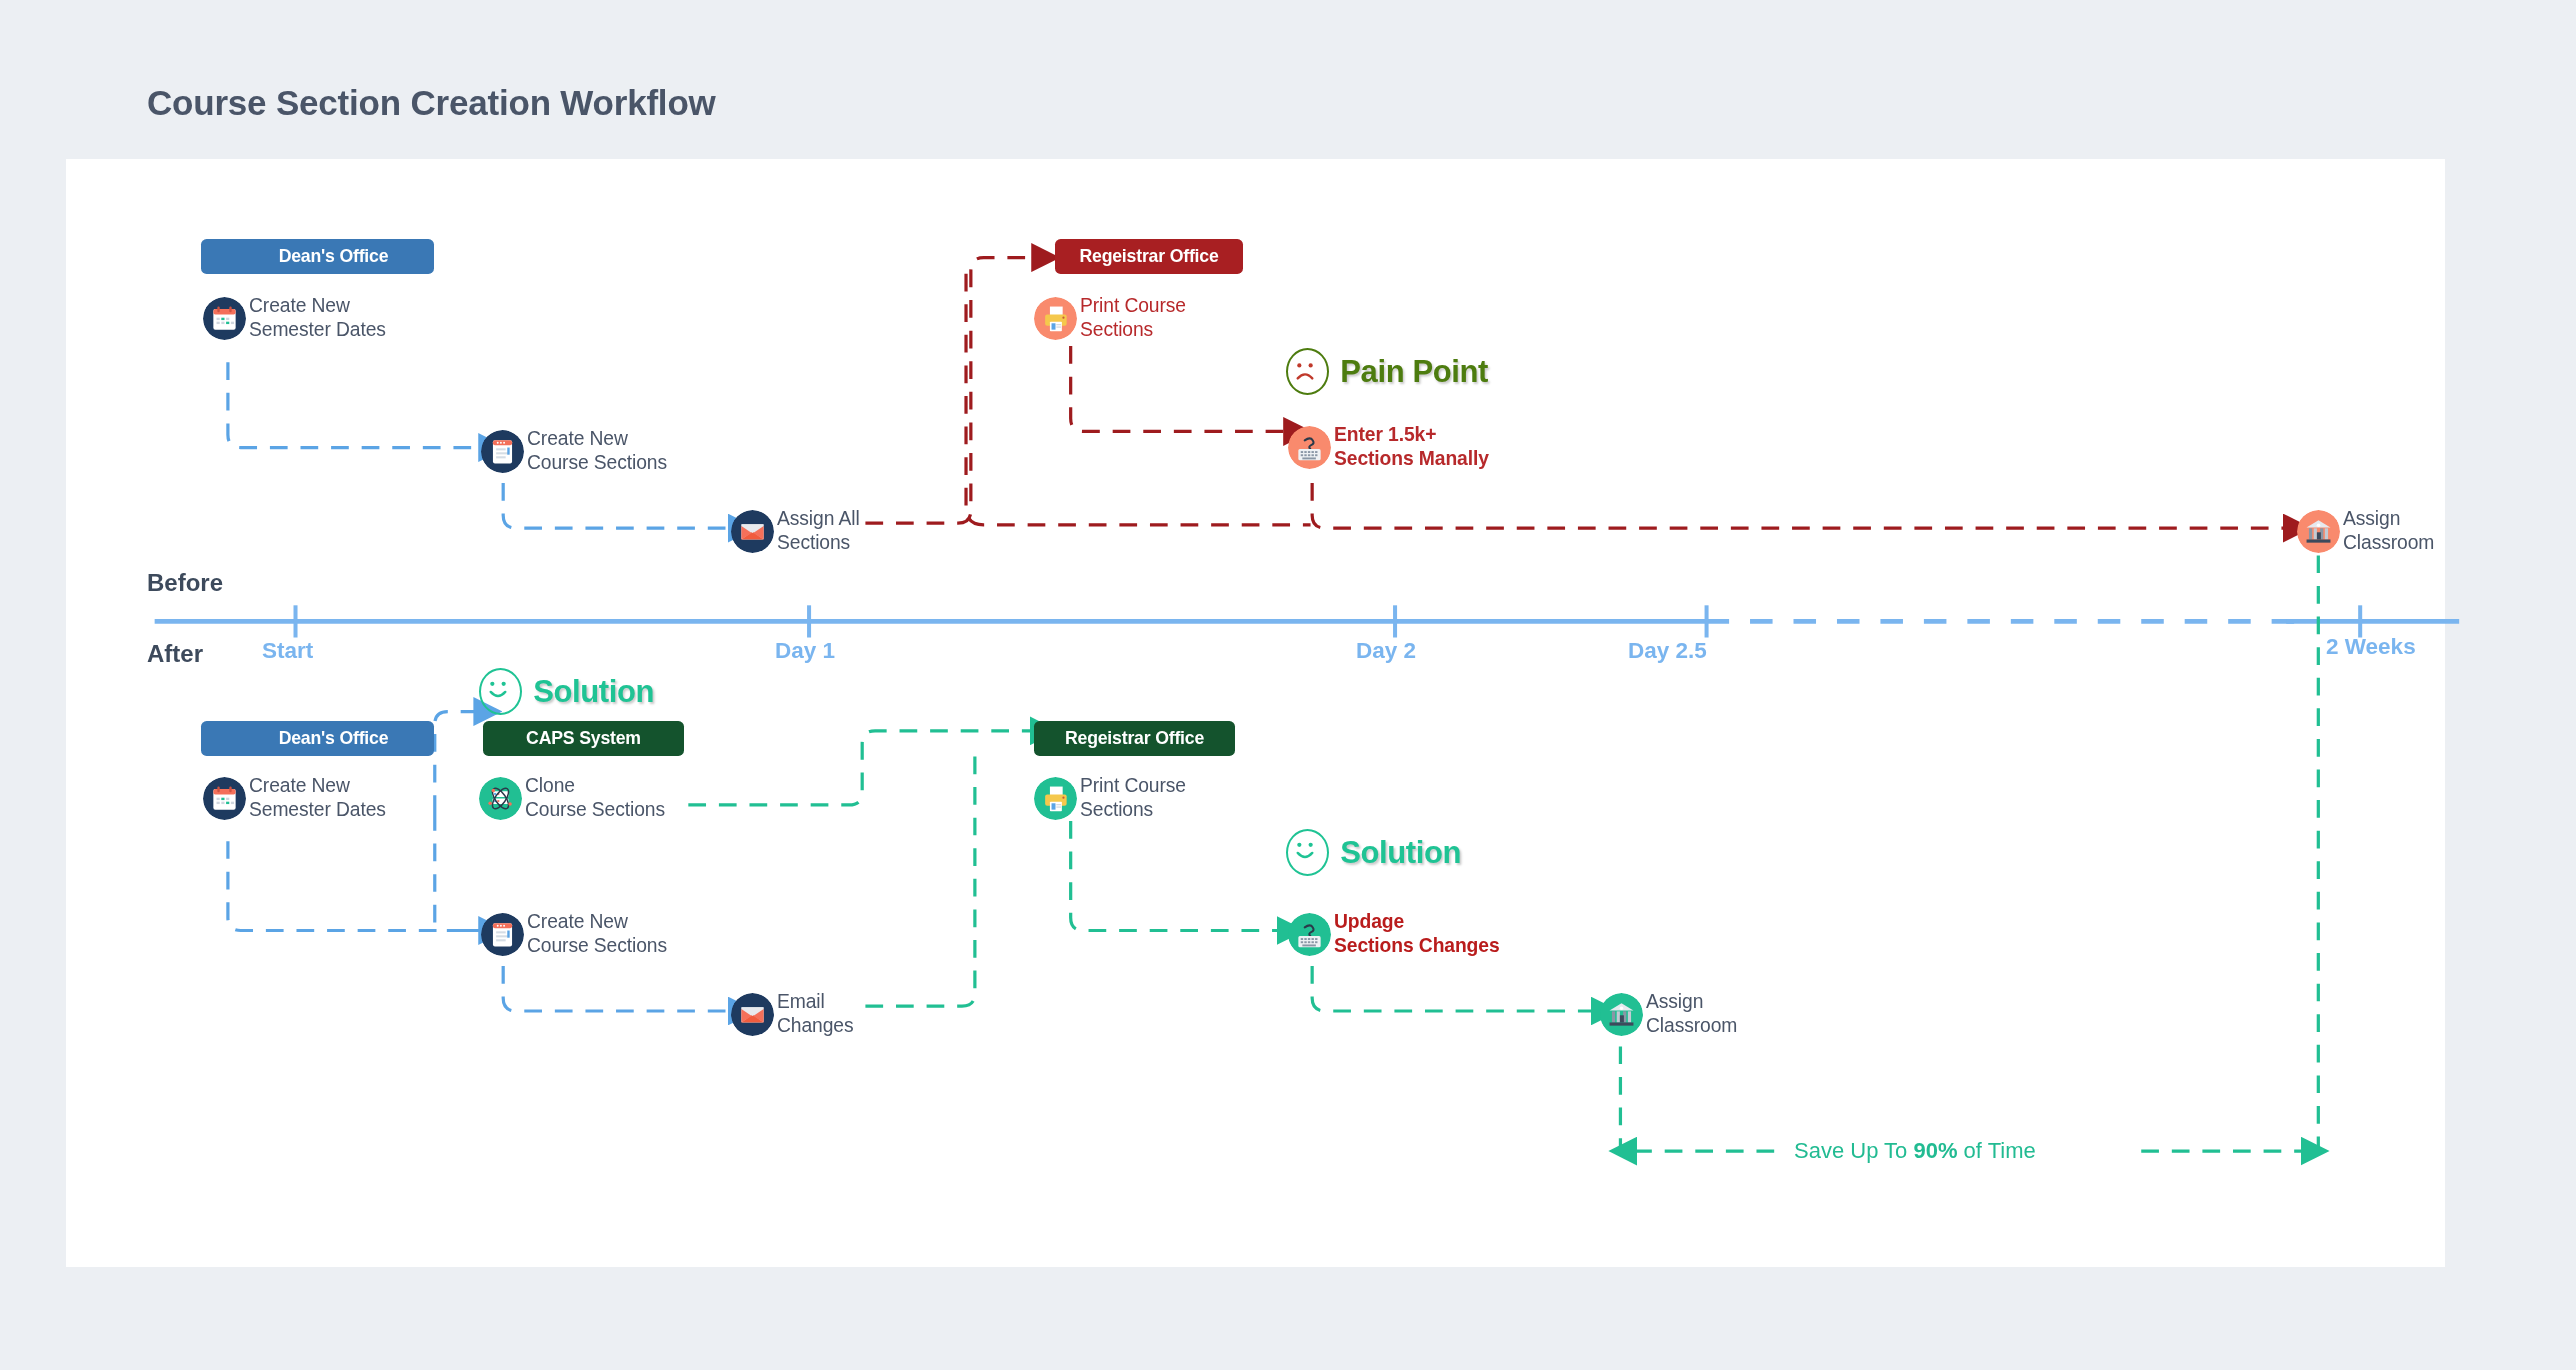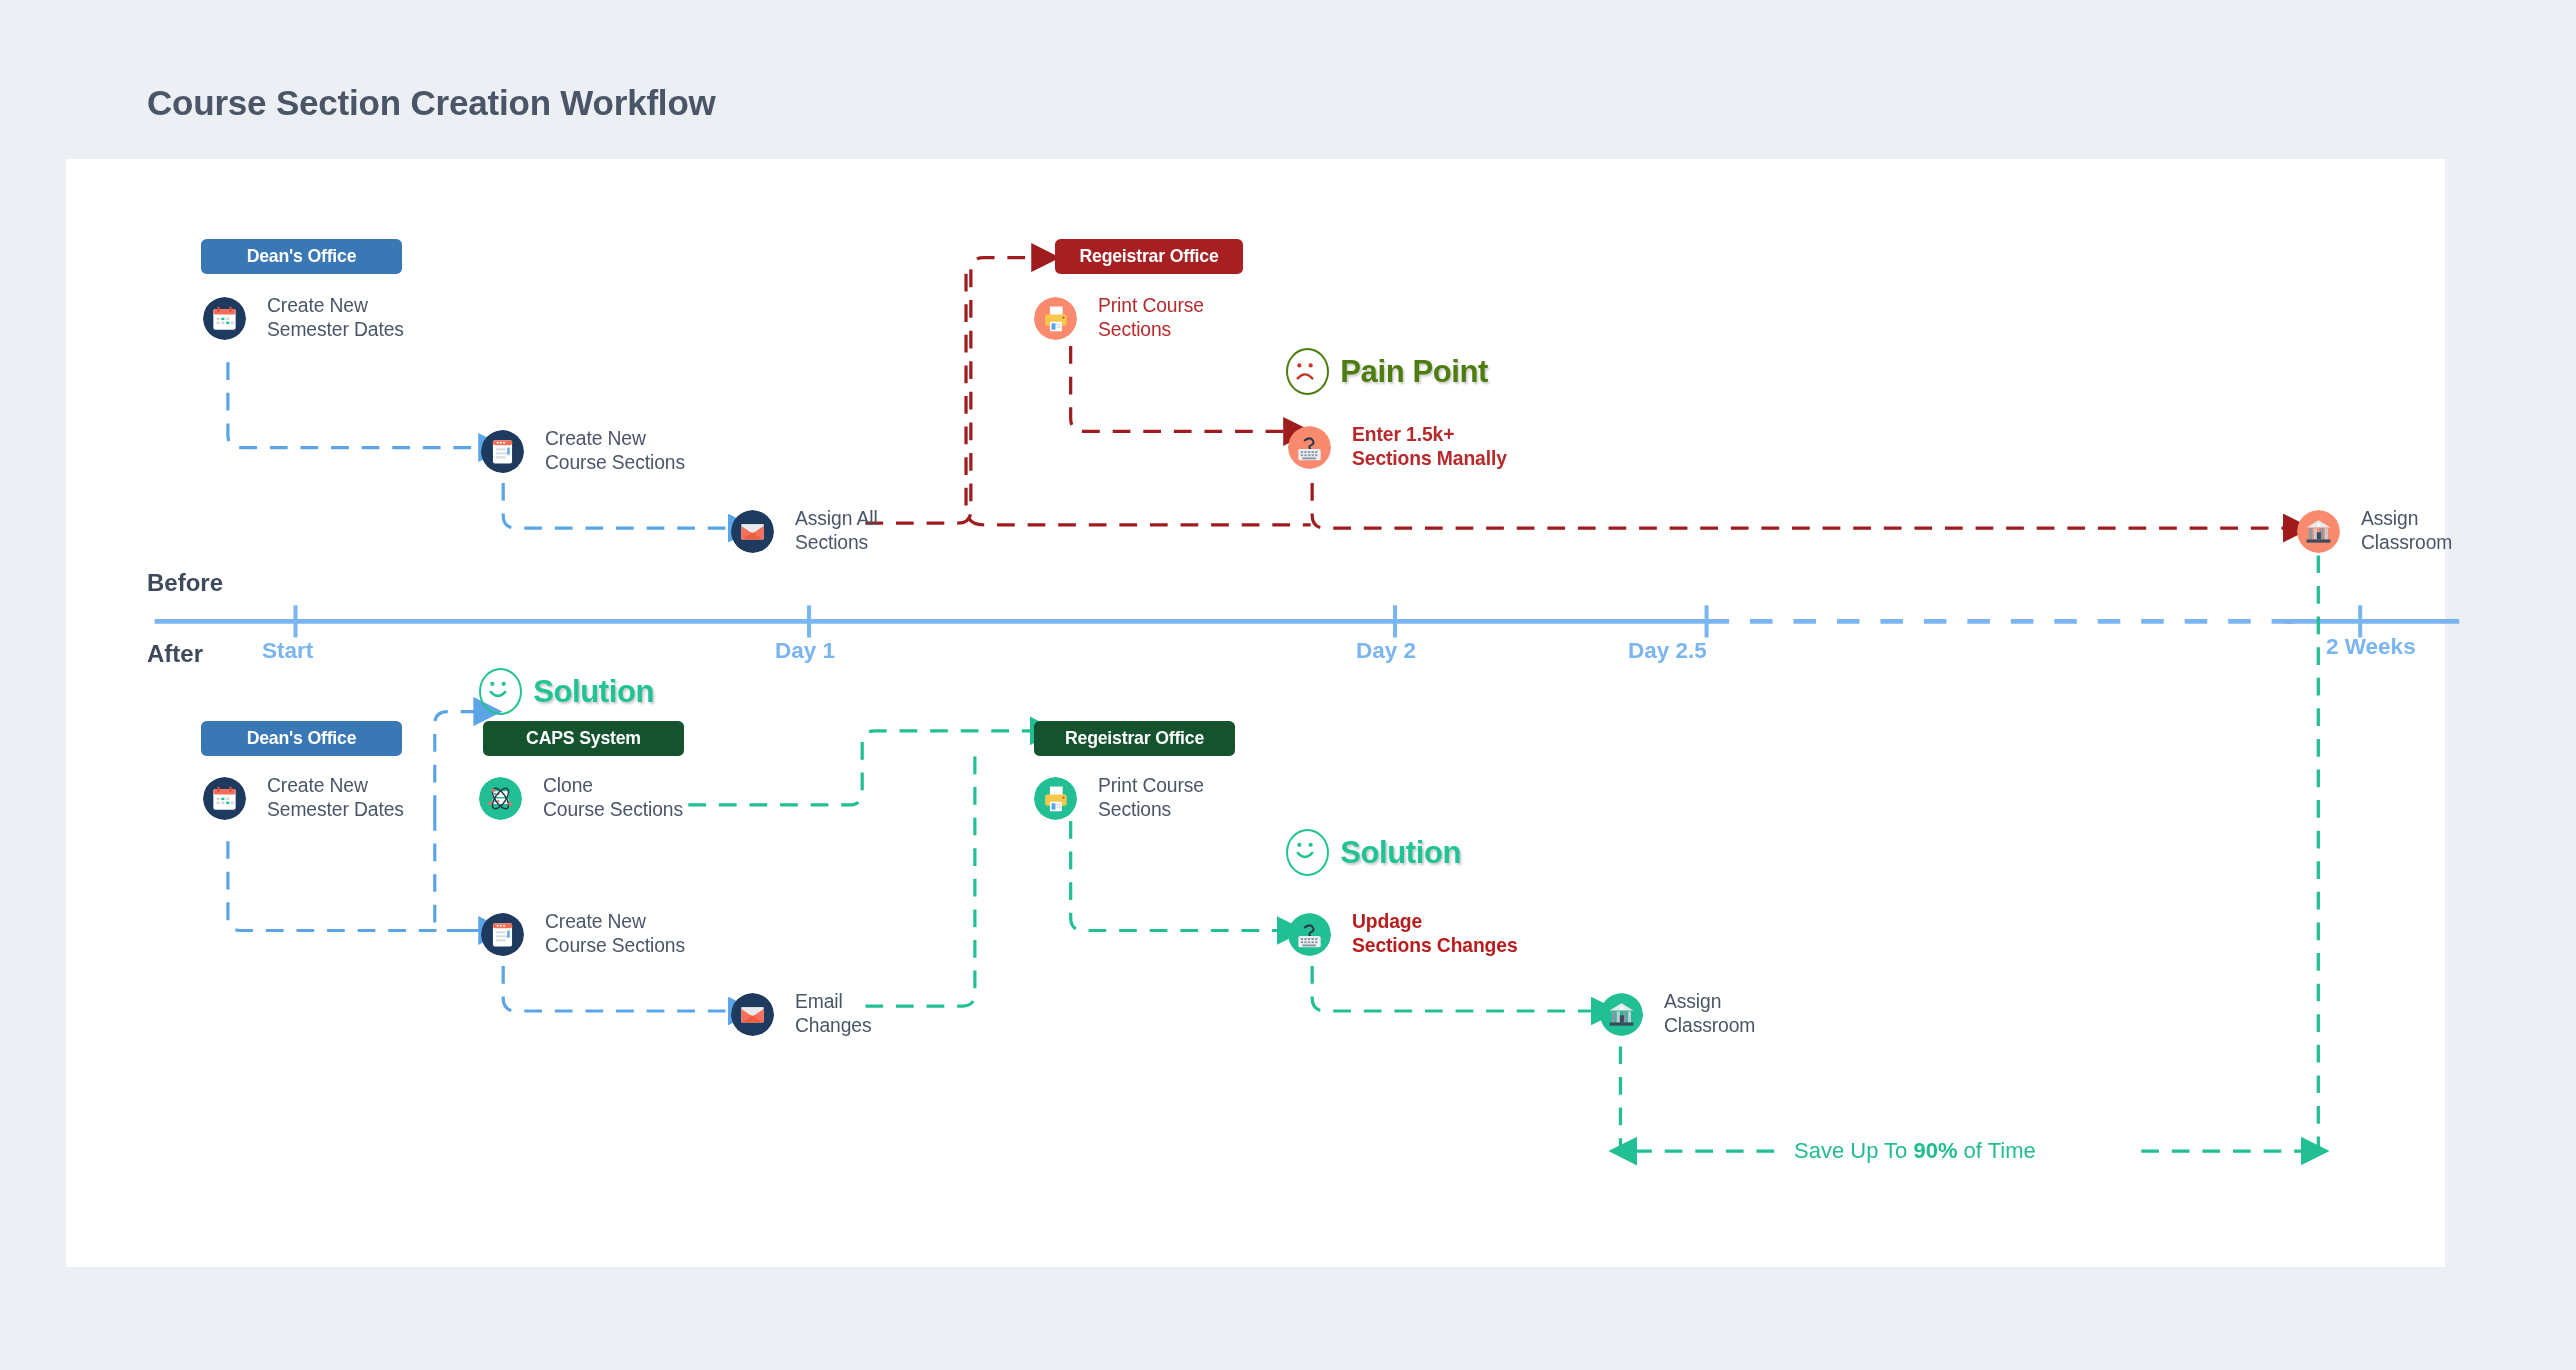--- a/index.html
+++ b/index.html
@@ -24,33 +24,33 @@
   }
 
   svg#wires{position:absolute;left:0;top:0;width:2576px;height:1370px;pointer-events:none;}
 
   
   .pill{
     position:absolute;height:35px;line-height:35px;
     border-radius:5.6px;color:#fff;font-size:17.7px;font-weight:bold;
     text-align:center;letter-spacing:-0.2px;
   }
-  .pill.blue{background:#3a78b5;}
+  .pill.blue{background:#3a78b5;padding-left:32px;}
   .pill.red{background:#a81f22;}
   .pill.green{background:#14532d;}
 
   
   .node{position:absolute;display:flex;align-items:center;}
   .node .badge{
     width:43px;height:43px;border-radius:50%;
     display:flex;align-items:center;justify-content:center;
     flex:0 0 43px;overflow:hidden;
   }
   .node .nlabel{
-    margin-left:21px;font-size:19.3px;line-height:24px;
+    margin-left:3px;font-size:19.3px;line-height:24px;
     color:#4a5568;white-space:nowrap;letter-spacing:-0.1px;
   }
   .node .nlabel.red{color:#b7292b;font-weight:bold;}
   .node .nlabel.green{color:#b91c1c;font-weight:bold;}
 
   
   .callout{position:absolute;display:flex;align-items:center;}
   .callout .face{
     width:39px;height:43px;border-radius:50%;
     border:2.4px solid currentColor;flex:0 0 39px;

